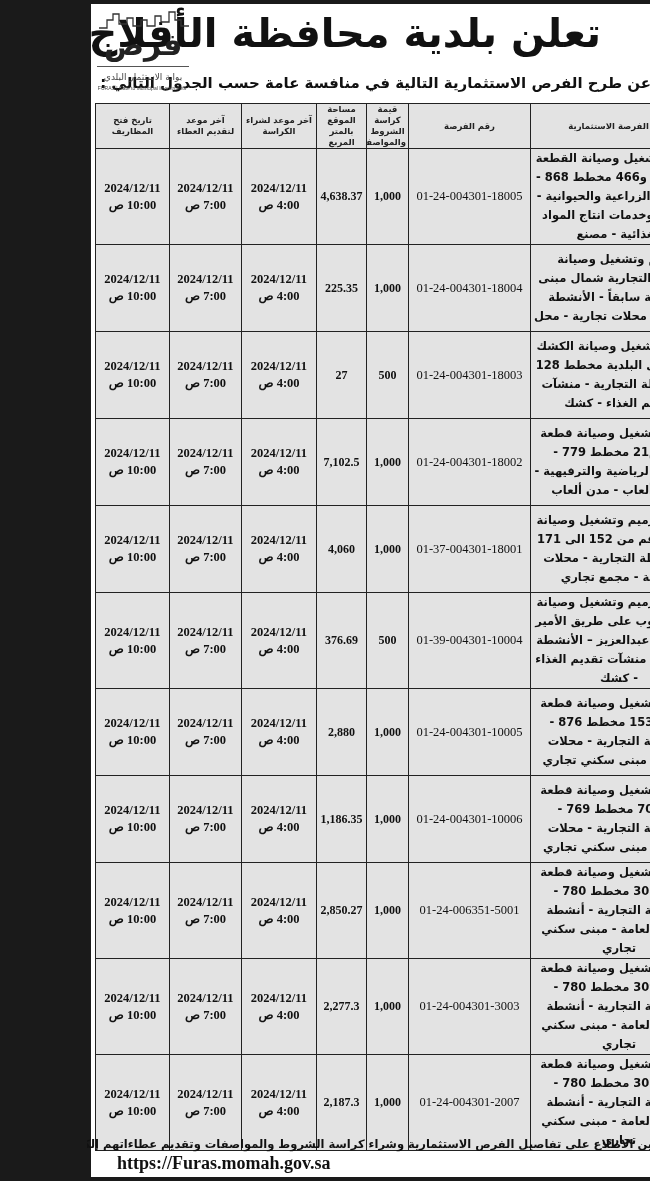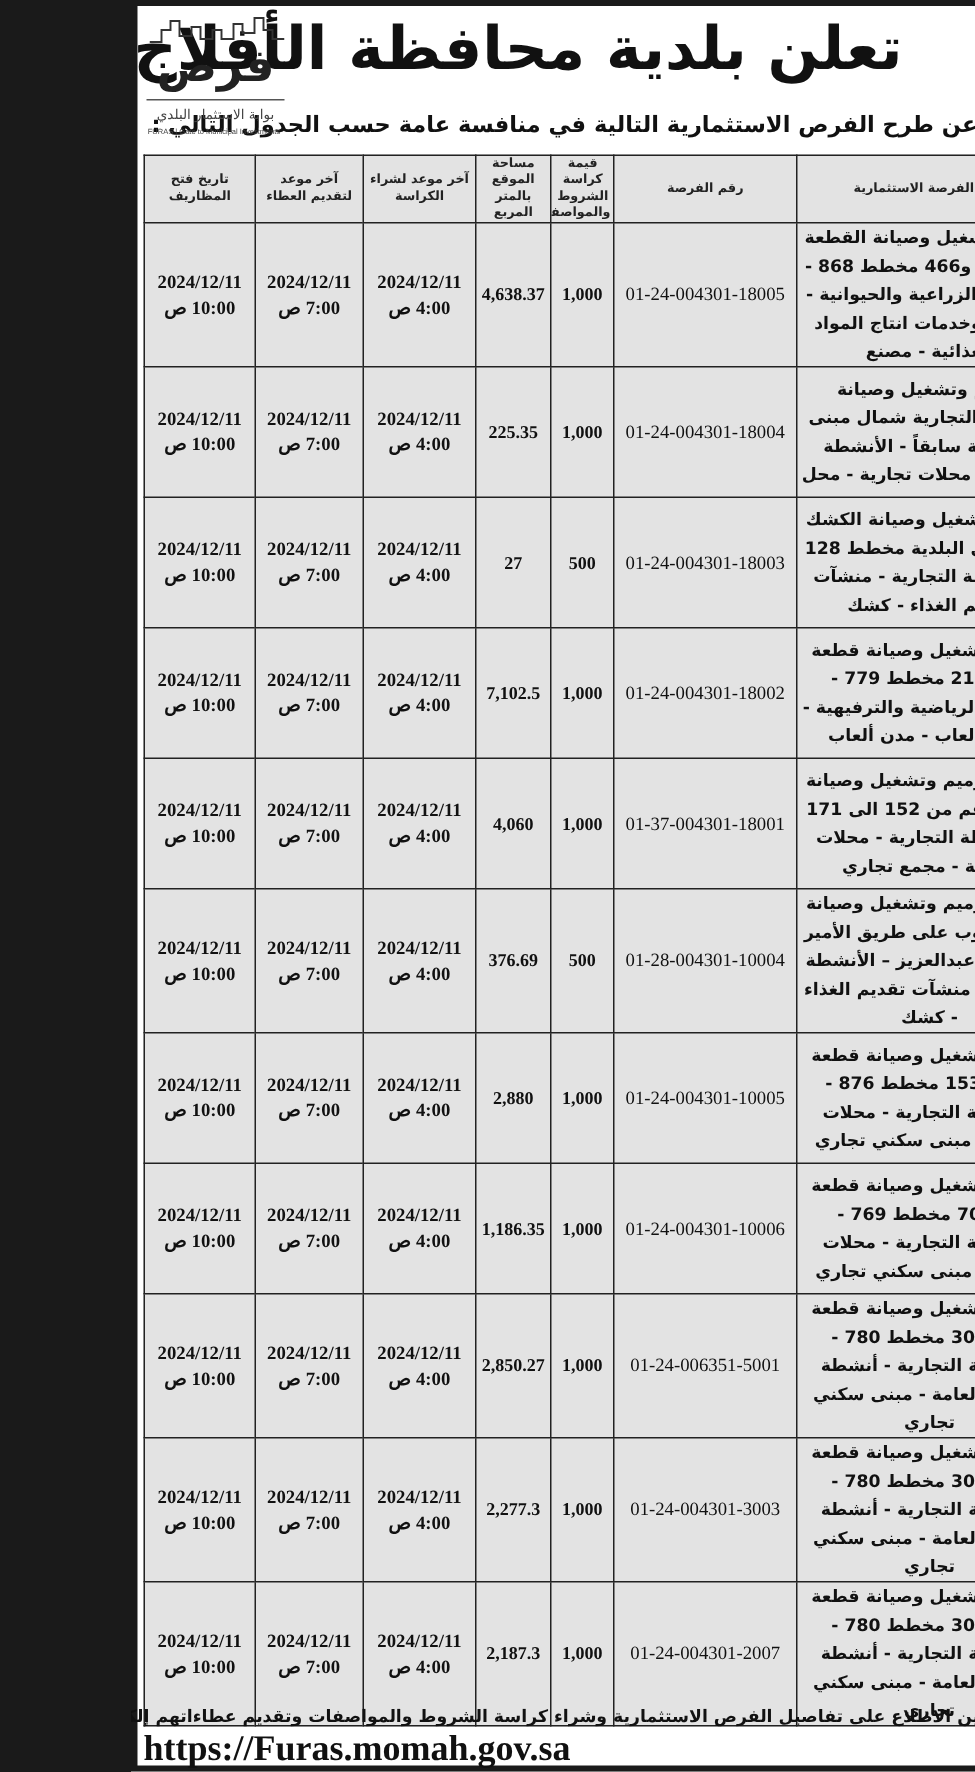--- a/index.html
+++ b/index.html
@@ -91,22 +91,22 @@
   }
 
   
   .footer {
     position: absolute; left: 4px; top: 1131px; width: 636px; height: 42px;
     font-weight: bold; color: #111;
   }
   .footer .l1 { position: absolute; right: 6px; top: 2px; font-size: 11.5px; white-space: nowrap; }
   .footer .l2 { position: absolute; right: 6px; top: 21px; font-size: 11.5px; white-space: nowrap; }
   .footer .url {
-    position: absolute; left: 0; top: 18px; direction: ltr;
-    font-family: "Liberation Serif", serif; font-size: 24px; font-weight: bold;
+    position: absolute; left: 22px; top: 18px; direction: ltr;
+    font-family: "Liberation Serif", serif; font-size: 18px; font-weight: bold;
   }
 </style>
 </head>
 <body>
 
 <div class="page">
 
   <div class="header">
     <div class="logo-right">
       <div class="emblem">
@@ -250,21 +250,21 @@
     </td>
     <td class="date">
       <span>2024/12/11</span>
             <span>10:00 ص</span>
     </td>
   </tr>
 
   <tr>
     <td class="idx">6</td>
     <td class="name">إنشاء وترميم وتشغيل وصيانة كوفي شوب على طريق الأمير محمد بن عبدالعزيز – الأنشطة التجارية - منشآت تقديم الغذاء - كشك</td>
-    <td class="oppno">01-28-004301-10004</td>
+    <td class="oppno">01-39-004301-10004</td>
     <td class="num">500</td>
     <td class="num">376.69</td>
     <td class="date">
       <span>2024/12/11</span>
             <span>4:00 ص</span>
     </td>
     <td class="date">
       <span>2024/12/11</span>
             <span>7:00 ص</span>
     </td>

